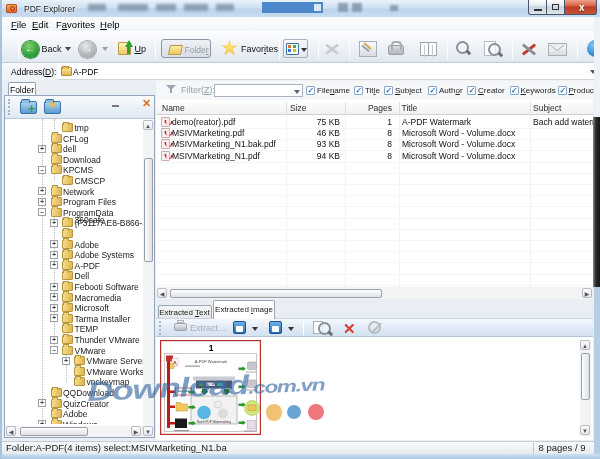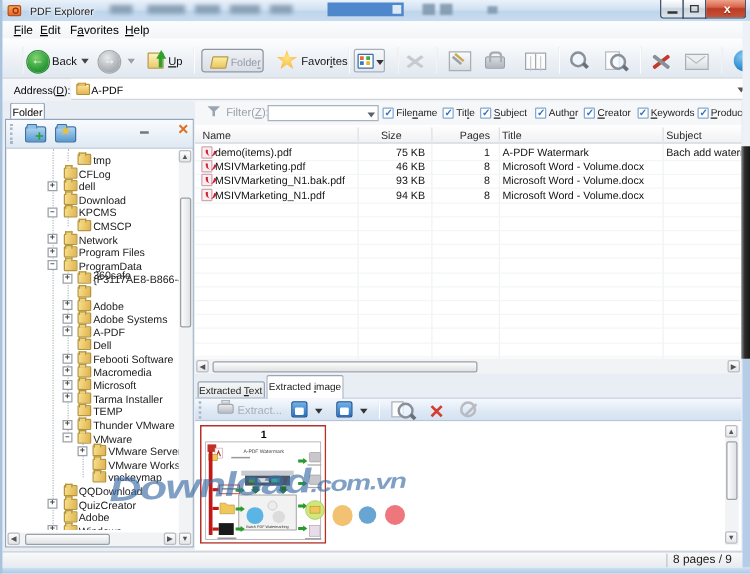--- a/index.html
+++ b/index.html
@@ -292,21 +292,21 @@
     <div class="cbl" style="left:283px">Auth<u>o</u>r</div>
   <div class="cb" style="left:311px"></div>
     <div class="cbl" style="left:322px"><u>C</u>reator</div>
   <div class="cb" style="left:353.5px"></div>
     <div class="cbl" style="left:364.5px"><u>K</u>eywords</div>
   <div class="cb" style="left:402px"></div>
     <div class="cbl" style="left:412.5px"><u>P</u>roducer</div>
 </div>
 <div class="abs" id="header">
   <div class="abs" style="left:6px;top:3px">Name</div>
-  <div class="abs" style="left:134px;top:3px;width:46px;text-align:center">Size</div>
+  <div class="abs" style="left:134px;top:3px;width:46px;text-align:left">Size</div>
   <div class="abs" style="left:189px;top:3px;width:47px;text-align:right">Pages</div>
   <div class="abs" style="left:245.5px;top:3px">Title</div>
   <div class="abs" style="left:377px;top:3px">Subject</div>
   <div class="hsep" style="left:130px"></div>
   <div class="hsep" style="left:189px"></div>
   <div class="hsep" style="left:243px"></div>
   <div class="hsep" style="left:374px"></div>
 </div>
 <div class="abs" id="flist">
   <div class="gv" style="left:130px"></div>
@@ -323,21 +323,21 @@
     <div class="gh" style="top:91.4px"></div>
   <div class="gh" style="top:102.6px"></div>
     <div class="gh" style="top:113.8px"></div>
     <div class="gh" style="top:125px"></div>
     <div class="gh" style="top:136.2px"></div>
   <div class="gh" style="top:147.4px"></div>
     <div class="gh" style="top:158.6px"></div>
     <div class="gh" style="top:169.8px"></div>
   <div class="frow" style="top:2px">
     <div class="pdfi" style="left:5px;top:0"></div>
-      <span class="abs" style="left:16px">demo(items).pdf</span>
+      <span class="abs" style="left:16px">demo(reator).pdf</span>
     <span class="abs" style="left:134px;width:50px;text-align:right">75 KB</span>
     <span class="abs" style="left:189px;width:47px;text-align:right">1</span>
     <span class="abs" style="left:246px">A-PDF Watermark</span>
     <span class="abs" style="left:377px;width:60px;overflow:hidden">Bach add watermark</span>
   </div>
   <div class="frow" style="top:13.2px">
     <div class="pdfi" style="left:5px;top:0"></div>
       <span class="abs" style="left:16px">MSIVMarketing.pdf</span>
     <span class="abs" style="left:134px;width:50px;text-align:right">46 KB</span>
     <span class="abs" style="left:189px;width:47px;text-align:right">8</span>
@@ -432,20 +432,21 @@
 <div class="abs sbar" style="left:580px;top:340px;width:11px;height:96px">
   <div class="sarr" style="left:0;top:0">▲</div>
   <div class="sarr" style="left:0;top:85px">▼</div>
   <div class="sthumb" style="left:0.5px;top:13px;width:9px;height:47px"></div>
 </div>
 <div class="abs wmk"><span style="font-size:27px">Download</span><span style="font-size:17px">.com.vn</span></div>
 <div class="wdot" style="left:265.5px;top:404px;width:16.5px;height:16.5px;background:#f2c172"></div>
 <div class="wdot" style="left:287px;top:405px;width:14px;height:14px;background:#69a5d3"></div>
 <div class="wdot" style="left:308px;top:404px;width:16px;height:16px;background:#ee767d"></div>
 <div class="abs" id="statusbar">
+  <div class="abs" style="left:4px;top:0px">Folder:A-PDF(4 items) select:MSIVMarketing_N1.ba</div>
   <div class="abs" style="left:531px;top:1px;width:1px;height:11px;background:#c0c4ca"></div>
   <div class="abs" style="left:532px;top:0px;width:56px;text-align:center">8 pages / 9</div>
 </div>
 <div class="abs" id="botborder"></div>
 <div class="abs" id="lborder"></div>
 <div class="abs" style="left:594px;top:17px;width:6px;height:100px;background:#eef2f7;z-index:4"></div>
 <div class="abs" style="left:594px;top:287px;width:6px;height:167px;background:#b5cde7;z-index:4"></div>
 <div class="abs" id="rdark"></div>
 
 </body></html>

